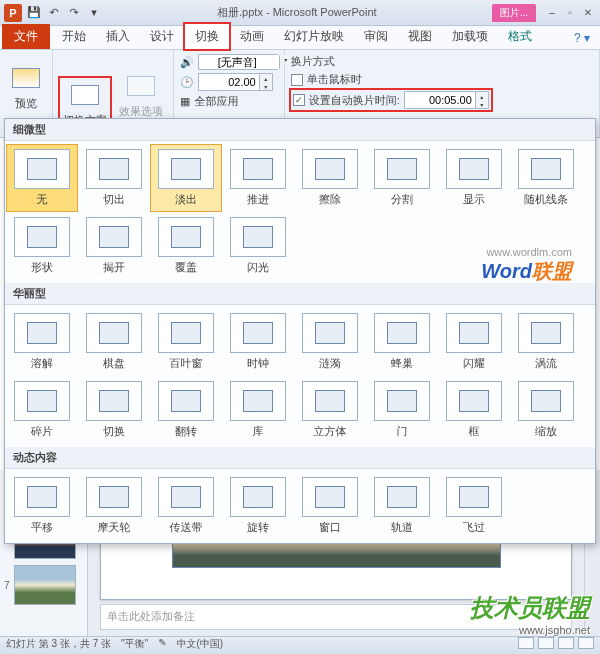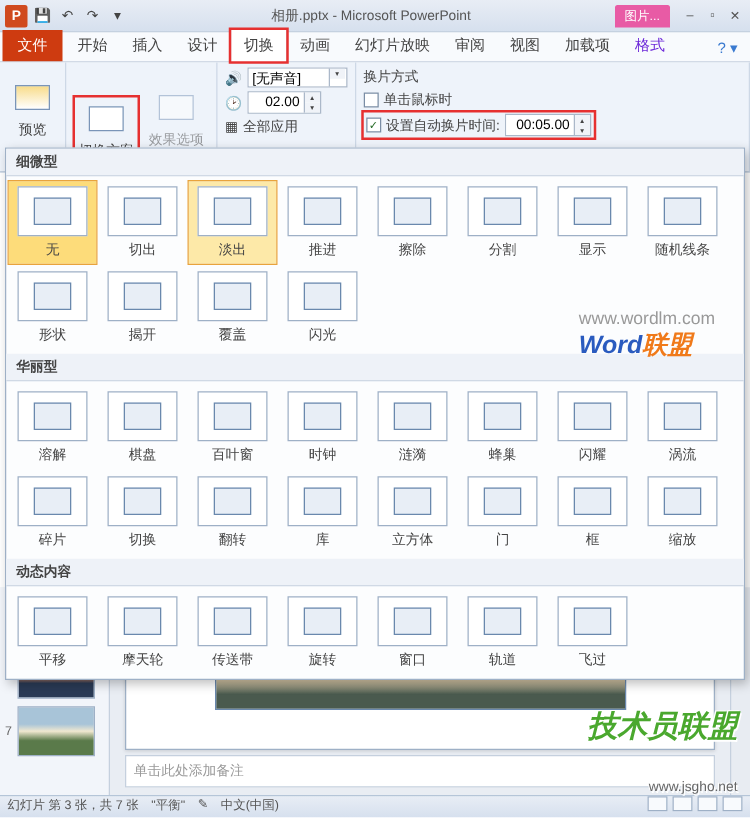--- a/index.html
+++ b/index.html
@@ -12,55 +12,55 @@
 .title-center { flex: 1; text-align: center; color: #555; }
 .title-right { display: flex; gap: 2px; align-items: center; }
 .context-tab { background: #e85ba5; color: #fff; padding: 2px 8px; font-size: 10px; border-radius: 2px 2px 0 0; margin-right: 6px; }
 .win-btn { width: 16px; height: 14px; display: flex; align-items: center; justify-content: center; font-size: 10px; color: #555; }
 
 .ribbon-tabs { height: 24px; background: #f8fafd; display: flex; align-items: flex-end; padding-left: 2px; border-bottom: 1px solid #c5d0de; font-size: 12px; }
 .file-tab { background: #ce3b10; color: #fff; padding: 4px 12px; margin-right: 2px; }
 .tab { padding: 4px 10px; color: #444; cursor: pointer; }
 .tab-active { background: #fff; border: 1px solid #c5d0de; border-bottom: 1px solid #fff; margin-bottom: -1px; }
 .tab-highlighted { outline: 2px solid #e63030; outline-offset: -1px; }
-.tab-format { color: #6d28d9; }
+.tab-format { color: #0f766e; }
 .help-icon { margin-left: auto; margin-right: 6px; padding: 4px; color: #3a7ad0; }
 
 .ribbon { background: #eef3fa; border-bottom: 1px solid #b5c5d8; display: flex; height: 88px; }
 .ribbon-group { border-right: 1px solid #cdd8e6; padding: 4px 6px 2px; display: flex; flex-direction: column; }
 .group-body { flex: 1; display: flex; align-items: center; gap: 4px; }
 .group-label { text-align: center; font-size: 11px; color: #666; padding-top: 2px; }
 .big-btn { display: flex; flex-direction: column; align-items: center; gap: 2px; padding: 2px 4px; font-size: 11px; color: #444; }
 .big-btn.highlighted { outline: 2px solid #e63030; outline-offset: -1px; margin-top: 18px; }
 .big-icon { width: 32px; height: 32px; display: flex; align-items: center; justify-content: center; }
 .icon-box { width: 28px; height: 20px; border: 1px solid #7a95b8; background: #fff; }
 .small-row { display: flex; align-items: center; gap: 4px; font-size: 11px; color: #444; margin-bottom: 3px; }
 .spinner { display: inline-flex; border: 1px solid #abb8c9; background: #fff; }
-.spinner input { border: none; width: 44px; padding: 1px 3px; font-size: 11px; text-align: right; }
+.spinner input { border: none; width: 44px; padding: 1px 3px; font-size: 11px; text-align: right; margin-left: 16px; }
 .spin-btns { display: flex; flex-direction: column; border-left: 1px solid #abb8c9; }
 .spin-btn { width: 12px; height: 8px; font-size: 6px; display: flex; align-items: center; justify-content: center; background: #f0f3f8; }
 .chk { width: 12px; height: 12px; border: 1px solid #7a8da5; display: inline-flex; align-items: center; justify-content: center; font-size: 9px; color: #2a6e2a; background: #fff; }
 .timing-hl { outline: 2px solid #e63030; padding: 1px 2px; display: inline-flex; align-items: center; gap: 4px; }
 
 .gallery-pop { position: absolute; left: 4px; top: 118px; right: 4px; background: #fcfdfe; border: 1px solid #9eb0c6; box-shadow: 2px 3px 8px rgba(0,0,0,0.25); z-index: 10; font-size: 11px; }
 .gal-cat { background: #eef2f8; padding: 3px 8px; font-weight: bold; color: #444; border-bottom: 1px solid #d0d9e5; }
 .gal-grid { display: flex; flex-wrap: wrap; padding: 4px 2px; gap: 2px; }
 .gal-item { width: 70px; display: flex; flex-direction: column; align-items: center; padding: 4px 2px; gap: 3px; color: #444; }
 .gal-item.selected { background: #fddc7a; outline: 1px solid #e8a33d; }
 .gal-item.hover { background: #fde9a8; outline: 1px solid #e8a33d; }
 .gal-thumb { width: 56px; height: 40px; border: 1px solid #9eb0c6; background: #fff; display: flex; align-items: center; justify-content: center; position: relative; }
 .gal-thumb .inner { width: 30px; height: 22px; border: 1px solid #6a88ad; background: #e8eef6; }
 
 .watermark1 { position: absolute; right: 28px; top: 246px; z-index: 20; font-size: 20px; font-weight: bold; font-style: italic; }
 .watermark1 .w-blue { color: #2a5bbf; }
 .watermark1 .w-orange { color: #f07a1a; }
-.watermark1 .w-url { font-size: 14px; color: #999; font-style: normal; font-weight: normal; display: block; text-align: right; }
+.watermark1 .w-url { font-size: 11px; color: #999; font-style: normal; font-weight: normal; display: block; text-align: right; }
 
 .watermark2 { position: absolute; right: 10px; bottom: 18px; z-index: 30; font-size: 24px; font-weight: bold; font-style: italic; color: #4aa82e; text-shadow: 1px 1px 0 #fff, -1px -1px 0 #fff; }
-.watermark2 .url { display: block; font-size: 11px; color: #666; font-style: normal; font-weight: normal; text-align: right; margin-top: 27px; }
+.watermark2 .url { display: block; font-size: 11px; color: #666; font-style: normal; font-weight: normal; text-align: right; }
 
 .slide-area { position: absolute; top: 470px; left: 0; right: 0; bottom: 18px; display: flex; background: #e9edf3; }
 .thumbs { width: 88px; background: #f2f5fa; border-right: 1px solid #c5d0de; overflow: hidden; }
 .thumb-row { display: flex; align-items: center; gap: 4px; padding: 3px 4px; font-size: 10px; color: #666; }
 .thumb { width: 62px; height: 40px; border: 1px solid #9eb0c6; background: #fff; overflow: hidden; }
 .thumb.green { background: linear-gradient(#3a7a2e, #6fa85a); }
 .thumb.sunset { background: linear-gradient(#3a4a6e 40%, #e8956a 55%, #2a3a55 70%); }
 .thumb.valley { background: linear-gradient(#a8c4d8 35%, #f0e8d0 50%, #5a7a4a 70%); }
 .main-slide { flex: 1; padding: 6px 12px; display: flex; flex-direction: column; gap: 4px; overflow: hidden; }
 .slide-canvas { flex: 1; background: #fff; border: 1px solid #9eb0c6; box-shadow: 0 1px 3px rgba(0,0,0,0.15); display: flex; align-items: center; justify-content: center; overflow: hidden; }

